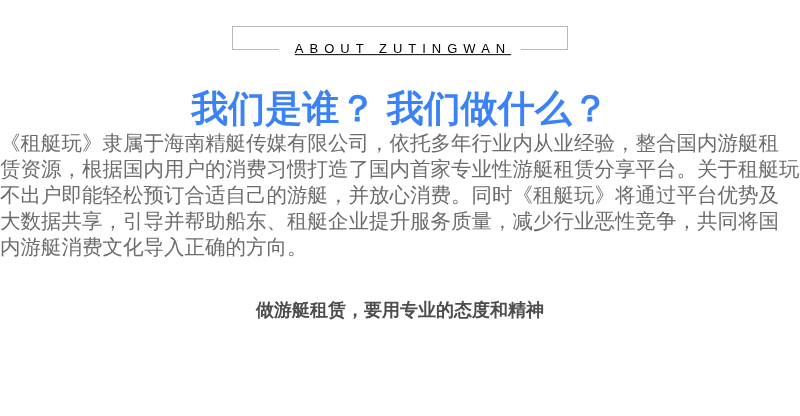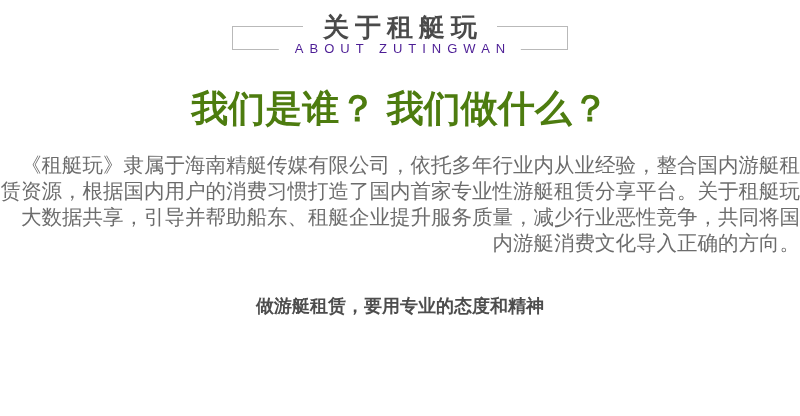--- a/index.html
+++ b/index.html
@@ -47,39 +47,39 @@
     position: absolute;
     left: 50%;
     bottom: 0;
     transform: translate(-50%, 50%);
     background: #ffffff;
     padding: 0 10px;
     white-space: nowrap;
     font-size: 13px;
     letter-spacing: 6px;
     text-indent: 6px;
-    color: #4c1d95;
+    color: #000000;
     line-height: 1.1;
+    text-decoration: underline;
   }
 
   
   .heading {
     margin-top: 38px;
     text-align: center;
     font-size: 37px;
     line-height: 42px;
     font-weight: bold;
     color: #18699e;
     white-space: nowrap;
   }
 
   
   .paragraph {
-    margin-top: 22px;
-    text-align: right;
+    text-align: left;
     color: #6c6c6c;
     font-size: 20.5px;
     line-height: 26px;
   }
   .paragraph .line {
     white-space: nowrap;
   }
 
   
   .slogan {
@@ -93,29 +93,29 @@
   .slogan .line {
     white-space: nowrap;
   }
 </style>
 </head>
 <body>
 
 <div class="page">
 
   <div class="frame">
-    <div class="frame-title">关于租艇玩</div>
     <div class="frame-subtitle">ABOUT ZUTINGWAN</div>
   </div>
 
-  <div class="heading" style="color: #4d7c0f;">我们是谁？ 我们做什么？</div>
+  <div class="heading" style="color: #3b82f6;">我们是谁？ 我们做什么？</div>
 
   <div class="paragraph">
     <div class="line">《租艇玩》隶属于海南精艇传媒有限公司，依托多年行业内从业经验，整合国内游艇租</div>
     <div class="line">赁资源，根据国内用户的消费习惯打造了国内首家专业性游艇租赁分享平台。关于租艇玩</div>
+    <div class="line">不出户即能轻松预订合适自己的游艇，并放心消费。同时《租艇玩》将通过平台优势及</div>
     <div class="line">大数据共享，引导并帮助船东、租艇企业提升服务质量，减少行业恶性竞争，共同将国</div>
     <div class="line">内游艇消费文化导入正确的方向。</div>
   </div>
 
   <div class="slogan">
     <div class="line">做游艇租赁，要用专业的态度和精神</div>
   </div>
 
 </div>
 

